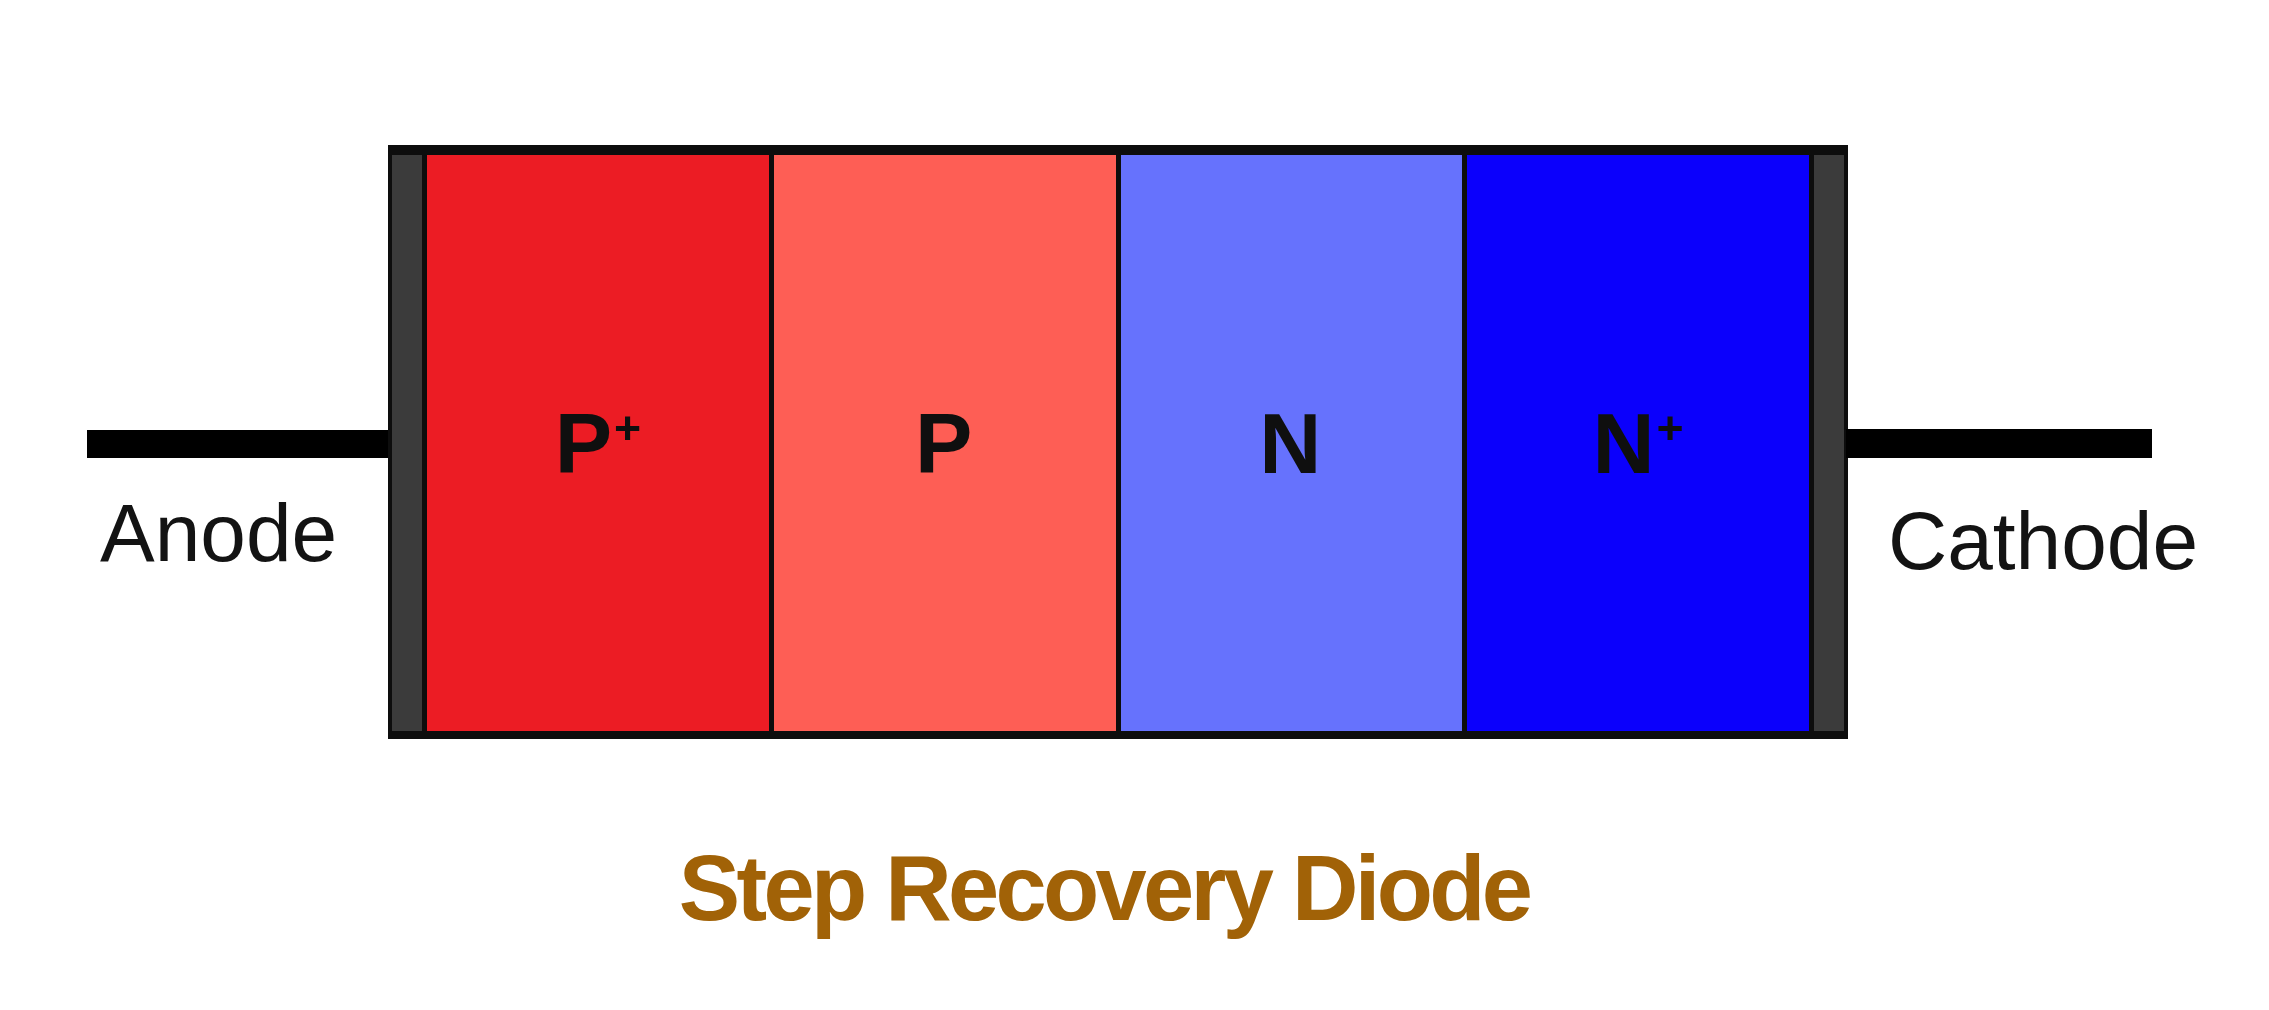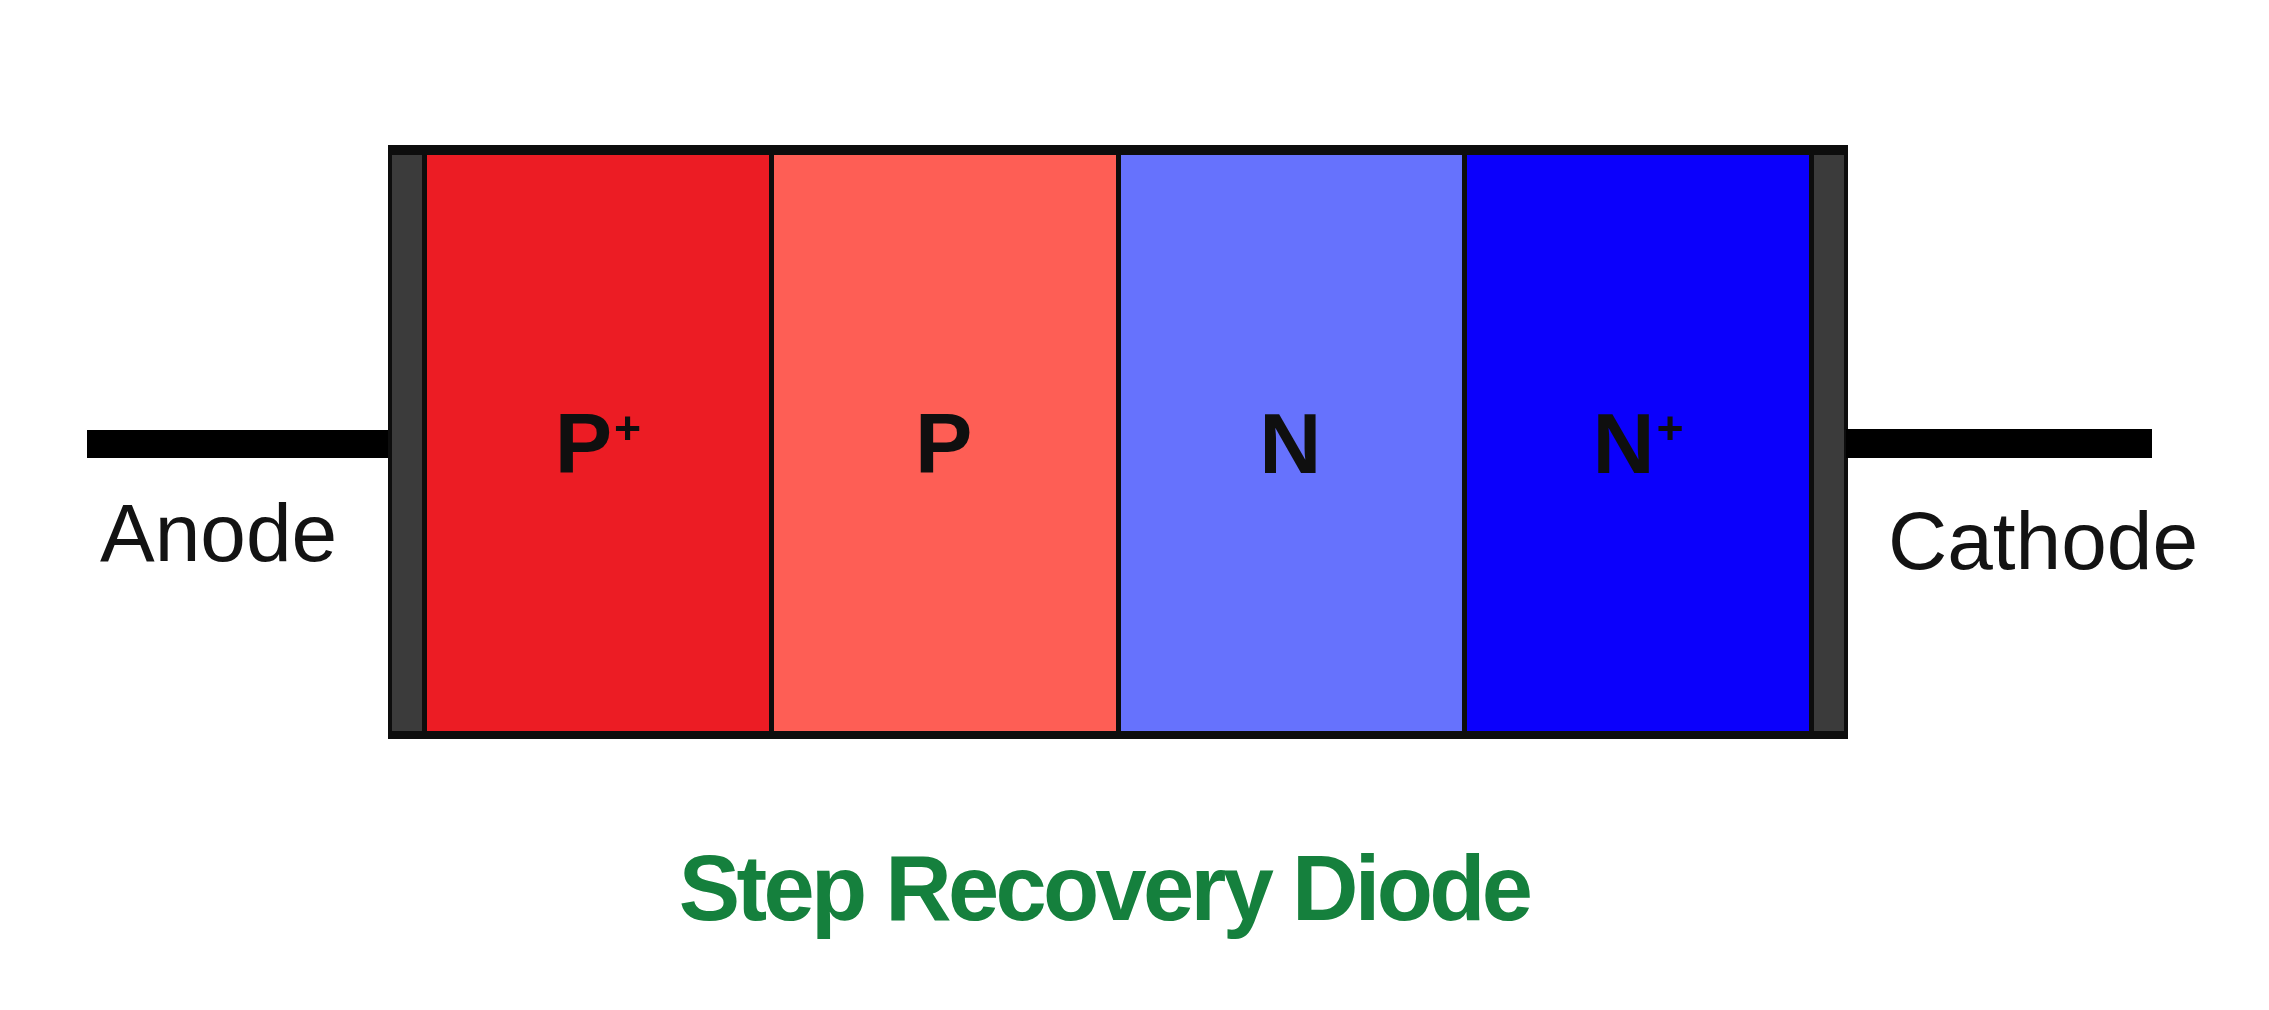--- a/index.html
+++ b/index.html
@@ -78,21 +78,21 @@
   .diagram-title {
     position: absolute;
     left: 634px;
     top: 842px;
     width: 940px;
     text-align: center;
     font-size: 92px;
     font-weight: bold;
     letter-spacing: -0.04em;
     line-height: 1;
-    color: #15803d;
+    color: #a16207;
     white-space: nowrap;
   }
 </style>
 </head>
 <body>
 
 <div class="canvas">
 
   <div class="wire wire-left" style="background: rgb(0, 0, 0);"></div>
 

